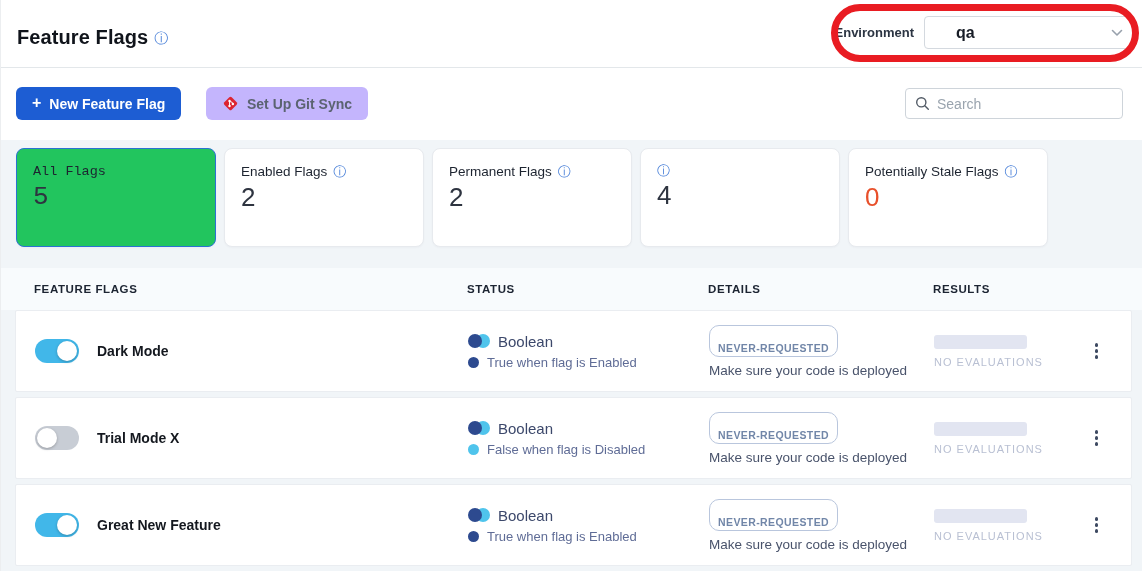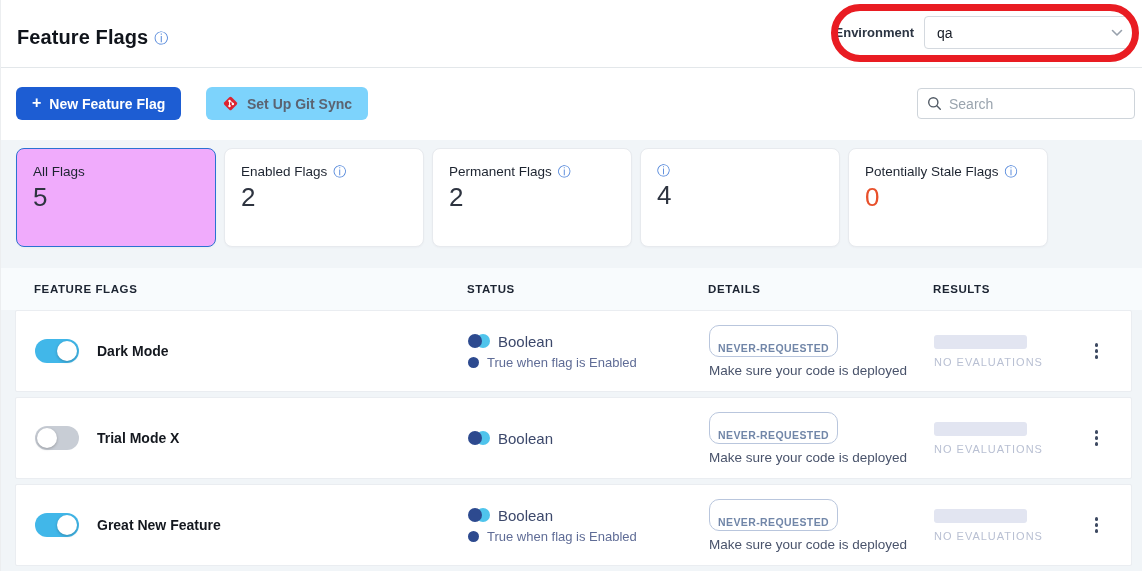--- a/index.html
+++ b/index.html
@@ -12,42 +12,42 @@
   }
   
   .page-header { position:absolute; top:0; left:0; right:0; height:68px; background:#fff; border-bottom:1px solid #e3e7ea; }
   .page-title-wrap { position:absolute; left:16px; top:26px; display:flex; align-items:center; gap:6px; }
   .page-title { font-size:20px; font-weight:700; color:#10141b; letter-spacing:.1px; }
   .info-icon { color:#4a80d8; font-size:14px; line-height:1; font-style:normal; cursor:pointer; }
   .env-group { position:absolute; right:8px; top:16px; display:flex; align-items:center; gap:10px; }
   .env-label { font-size:13px; font-weight:600; color:#2b3442; }
   .env-select { width:210px; height:33px; background:#fff; border:1px solid #d4d9df; border-radius:4px;
     display:flex; align-items:center; justify-content:space-between; padding:0 10px 0 12px; cursor:pointer; }
-  .env-value { font-size:14px; font-weight:400; color:#171c26; }
+  .env-value { font-size:16px; font-weight:700; color:#171c26;margin-left:19px; }
   
   .annotation { position:absolute; left:830px; top:4px; width:308px; height:58px;
     border:7px solid #e91c22; border-radius:30px; pointer-events:none; z-index:9; }
   
   .toolbar { position:absolute; top:69px; left:0; right:0; height:71px; background:#fff; }
   .btn { height:33px; border:none; border-radius:6px; display:inline-flex; align-items:center; gap:8px;
     font-family:inherit; font-size:14px; font-weight:700; padding:0 16px; cursor:pointer; }
   .btn-primary { position:absolute; left:15px; top:18px; background:#1d5dd3; color:#fff; }
   .btn-primary .plus-glyph { font-size:16px; font-weight:600; margin-top:-1px; }
-  .btn-git { position:absolute; left:205px; top:18px; background:#7dd3fc; color:#5b6371; }
-  .search-box { position:absolute; right:7px; top:19px; width:218px; height:31px; background:#fff;
+  .btn-git { position:absolute; left:205px; top:18px; background:#c4b5fd; color:#5b6371; }
+  .search-box { position:absolute; right:19px; top:19px; width:218px; height:31px; background:#fff;
     border:1px solid #ced4da; border-radius:4px; display:flex; align-items:center; padding:0 9px; gap:7px; }
   .search-box input { border:none; outline:none; flex:1; font-family:inherit; font-size:14px; color:#333; background:transparent; }
   .search-box input::placeholder { color:#9aa4ae; }
   
   .content { position:absolute; top:140px; left:0; right:0; bottom:0; background:#f1f5f8; }
   
   .cards { display:flex; gap:8px; padding:8px 0 0 15px; }
   .card { width:200px; height:99px; background:#fff; border:1px solid #e7eaee; border-radius:8px;
     padding:15px 16px; cursor:pointer; box-shadow:0 1px 2px rgba(20,30,60,.03); }
-  .card.selected { background:#f0abfc; border-color:#2b72d2; }
+  .card.selected { background:#22c55e; border-color:#2b72d2;font-family:Liberation Mono, monospace; }
   .card-label-row { display:flex; align-items:center; gap:6px; font-size:13.5px; color:#1d2430; }
   .card-label-row .info-icon { font-size:13px; }
   .card-value { margin-top:3px; font-size:26px; color:#2e3440; font-weight:400; }
   .card-value.orange { color:#e8502b; }
   
   .table-head { margin-top:21px; height:42px; background:#f8fbfd; display:grid;
     grid-template-columns:433px 241px 225px 1fr; align-items:center; padding-left:33px; }
   .col-head { font-size:11.5px; font-weight:700; letter-spacing:.6px; color:#1c2432; }
   
   .rows { margin:0 10px 0 14px; }
@@ -237,20 +237,24 @@
           <span class="flag-name">Trial Mode X</span>
         </div>
         <div class="cell-details">
           <span class="type-line">
             <span class="bool-icon">
               <i class="c-cyan"></i>
               <i class="c-navy"></i>
             </span>
             <span>Boolean</span>
           </span>
+          <span class="value-line">
+            <span class="dot cyan"></span>
+            <span>False when flag is Disabled</span>
+          </span>
         </div>
         <div class="cell-status">
           <span class="status-badge">NEVER-REQUESTED</span>
           <span class="status-note">Make sure your code is deployed</span>
         </div>
         <div class="cell-results">
           <span class="eval-bar"></span>
           <span class="eval-text">NO EVALUATIONS</span>
         </div>
         <div class="cell-menu">

